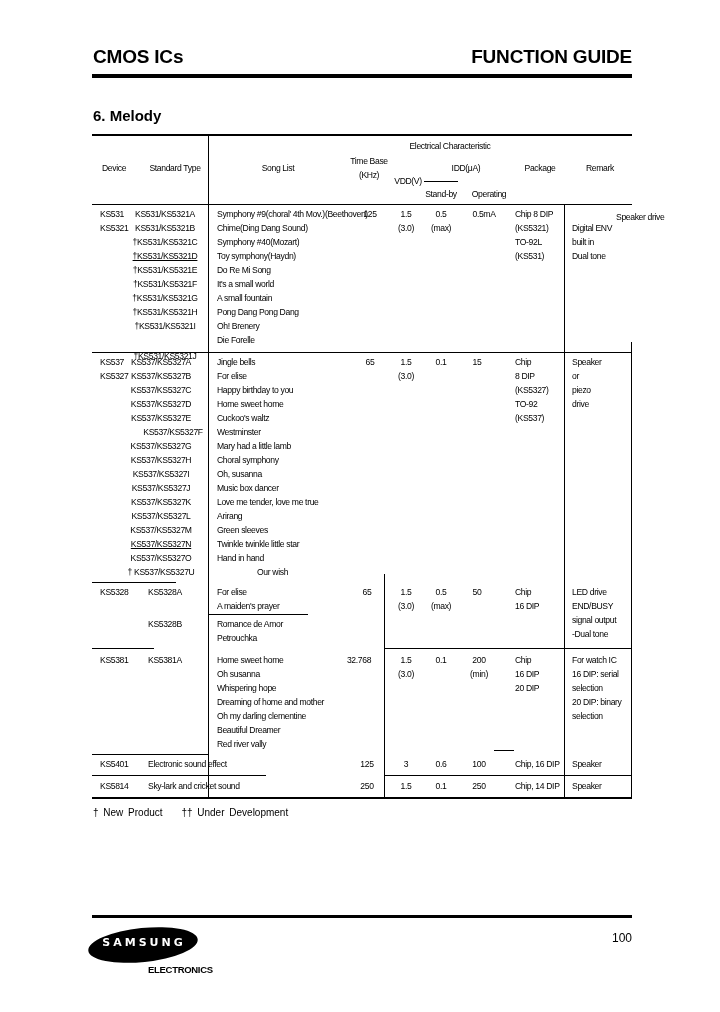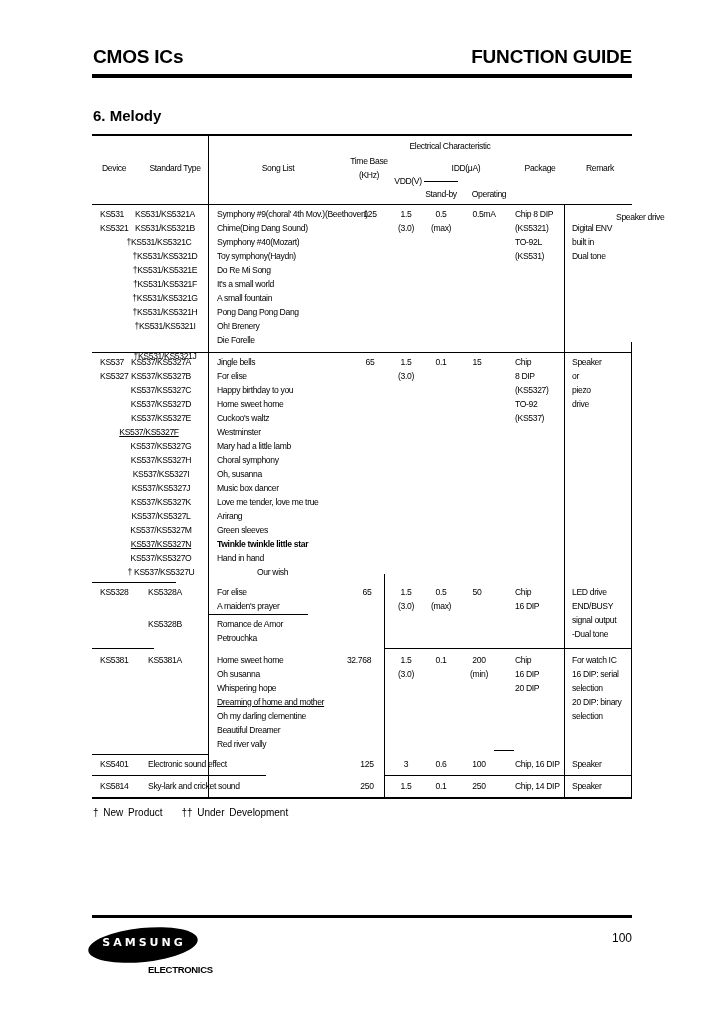--- a/index.html
+++ b/index.html
@@ -64,22 +64,22 @@
   <div class="vline" style="left:116px;top:0;height:664px;"></div>
   <div class="vline" style="left:472px;top:70px;height:594px;"></div>
   <div class="vline" style="left:292px;top:440px;height:224px;"></div>
   <div class="vline" style="left:539px;top:208px;height:456px;"></div>
 
   <div>
     <div class="cell" style="left:8px;top:74px;">KS531</div>
     <div class="cell" style="left:8px;top:88px;">KS5321</div>
     <div class="cell right" style="left:36px;width:74px;top:74px;">KS531/KS5321A</div>
     <div class="cell right" style="left:36px;width:74px;top:88px;">KS531/KS5321B</div>
-    <div class="cell right" style="left:30px;width:74px;top:102px;">†KS531/KS5321C</div>
-    <div class="cell right" style="left:36px;width:74px;top:116px;">†KS531/KS5321D</div>
+    <div class="cell right" style="left:36px;width:74px;top:102px;">†KS531/KS5321C</div>
+    <div class="cell right" style="left:36px;width:74px;top:116px;text-decoration:underline;">†KS531/KS5321D</div>
     <div class="cell right" style="left:36px;width:74px;top:130px;">†KS531/KS5321E</div>
     <div class="cell right" style="left:36px;width:74px;top:144px;">†KS531/KS5321F</div>
     <div class="cell right" style="left:36px;width:74px;top:158px;">†KS531/KS5321G</div>
     <div class="cell right" style="left:36px;width:74px;top:172px;">†KS531/KS5321H</div>
     <div class="cell right" style="left:36px;width:74px;top:186px;">†KS531/KS5321I</div>
     <div class="cell right" style="left:36px;width:74px;top:200px;margin-top:16px;">†KS531/KS5321J</div>
     <div class="cell" style="left:125px;top:74px;">Symphony #9(choral' 4th Mov.)(Beethoven)</div>
     <div class="cell" style="left:125px;top:88px;">Chime(Ding Dang Sound)</div>
     <div class="cell" style="left:125px;top:102px;">Symphony #40(Mozart)</div>
     <div class="cell" style="left:125px;top:116px;">Toy symphony(Haydn)</div>
@@ -108,21 +108,21 @@
   </div>
 
   <div>
     <div class="cell" style="left:8px;top:222px;">KS537</div>
     <div class="cell" style="left:8px;top:236px;">KS5327</div>
     <div class="cell right" style="left:28px;width:82px;top:222px;">KS537/KS5327A</div>
     <div class="cell right" style="left:28px;width:82px;top:236px;">KS537/KS5327B</div>
     <div class="cell right" style="left:28px;width:82px;top:250px;">KS537/KS5327C</div>
     <div class="cell right" style="left:28px;width:82px;top:264px;">KS537/KS5327D</div>
     <div class="cell right" style="left:28px;width:82px;top:278px;">KS537/KS5327E</div>
-    <div class="cell right" style="left:16px;width:82px;top:292px;text-decoration:underline;">KS537/KS5327F</div>
+    <div class="cell right" style="left:40px;width:82px;top:292px;">KS537/KS5327F</div>
     <div class="cell right" style="left:28px;width:82px;top:306px;">KS537/KS5327G</div>
     <div class="cell right" style="left:28px;width:82px;top:320px;">KS537/KS5327H</div>
     <div class="cell right" style="left:28px;width:82px;top:334px;">KS537/KS5327I</div>
     <div class="cell right" style="left:28px;width:82px;top:348px;">KS537/KS5327J</div>
     <div class="cell right" style="left:28px;width:82px;top:362px;">KS537/KS5327K</div>
     <div class="cell right" style="left:28px;width:82px;top:376px;">KS537/KS5327L</div>
     <div class="cell right" style="left:28px;width:82px;top:390px;">KS537/KS5327M</div>
     <div class="cell right" style="left:28px;width:82px;top:404px;text-decoration:underline;">KS537/KS5327N</div>
     <div class="cell right" style="left:28px;width:82px;top:418px;">KS537/KS5327O</div>
     <div class="cell right" style="left:28px;width:82px;top:432px;">† KS537/KS5327U</div>
@@ -132,21 +132,21 @@
     <div class="cell" style="left:125px;top:264px;">Home sweet home</div>
     <div class="cell" style="left:125px;top:278px;">Cuckoo's waltz</div>
     <div class="cell" style="left:125px;top:292px;">Westminster</div>
     <div class="cell" style="left:125px;top:306px;">Mary had a little lamb</div>
     <div class="cell" style="left:125px;top:320px;">Choral symphony</div>
     <div class="cell" style="left:125px;top:334px;">Oh, susanna</div>
     <div class="cell" style="left:125px;top:348px;">Music box dancer</div>
     <div class="cell" style="left:125px;top:362px;">Love me tender, love me true</div>
     <div class="cell" style="left:125px;top:376px;">Arirang</div>
     <div class="cell" style="left:125px;top:390px;">Green sleeves</div>
-    <div class="cell" style="left:125px;top:404px;font-weight:bold;">Twinkle twinkle little star</div>
+    <div class="cell" style="left:125px;top:404px;">Twinkle twinkle little star</div>
     <div class="cell" style="left:125px;top:418px;">Hand in hand</div>
     <div class="cell" style="left:125px;top:432px;margin-left:40px;">Our wish</div>
     <div class="cell center" style="left:258px;width:40px;top:222px;">65</div>
     <div class="cell center" style="left:298px;width:32px;top:222px;">1.5</div>
     <div class="cell center" style="left:298px;width:32px;top:236px;">(3.0)</div>
     <div class="cell center" style="left:332px;width:34px;top:222px;">0.1</div>
     <div class="cell right" style="left:370px;width:30px;top:222px;">15</div>
     <div class="cell" style="left:423px;top:222px;">Chip</div>
     <div class="cell" style="left:423px;top:236px;">8 DIP</div>
     <div class="cell" style="left:423px;top:250px;">(KS5327)</div>
@@ -183,21 +183,21 @@
     <div class="hline" style="left:0;top:514px;width:62px;"></div>
     <div class="hline" style="left:292px;top:514px;width:248px;"></div>
   </div>
 
   <div>
     <div class="cell" style="left:8px;top:520px;">KS5381</div>
     <div class="cell" style="left:56px;top:520px;">KS5381A</div>
     <div class="cell" style="left:125px;top:520px;">Home sweet home</div>
     <div class="cell" style="left:125px;top:534px;">Oh susanna</div>
     <div class="cell" style="left:125px;top:548px;">Whispering hope</div>
-    <div class="cell" style="left:125px;top:562px;text-decoration:underline;">Dreaming of home and mother</div>
+    <div class="cell" style="left:125px;top:562px;">Dreaming of home and mother</div>
     <div class="cell" style="left:125px;top:576px;">Oh my darling clementine</div>
     <div class="cell" style="left:125px;top:590px;">Beautiful Dreamer</div>
     <div class="cell" style="left:125px;top:604px;">Red river vally</div>
     <div class="cell right" style="left:246px;width:42px;top:520px;">32.768</div>
     <div class="cell center" style="left:298px;width:32px;top:520px;">1.5</div>
     <div class="cell center" style="left:298px;width:32px;top:534px;">(3.0)</div>
     <div class="cell center" style="left:332px;width:34px;top:520px;">0.1</div>
     <div class="cell right" style="left:370px;width:34px;top:520px;">200</div>
     <div class="cell right" style="left:370px;width:34px;top:534px;">(min)</div>
     <div class="cell" style="left:423px;top:520px;">Chip</div>

